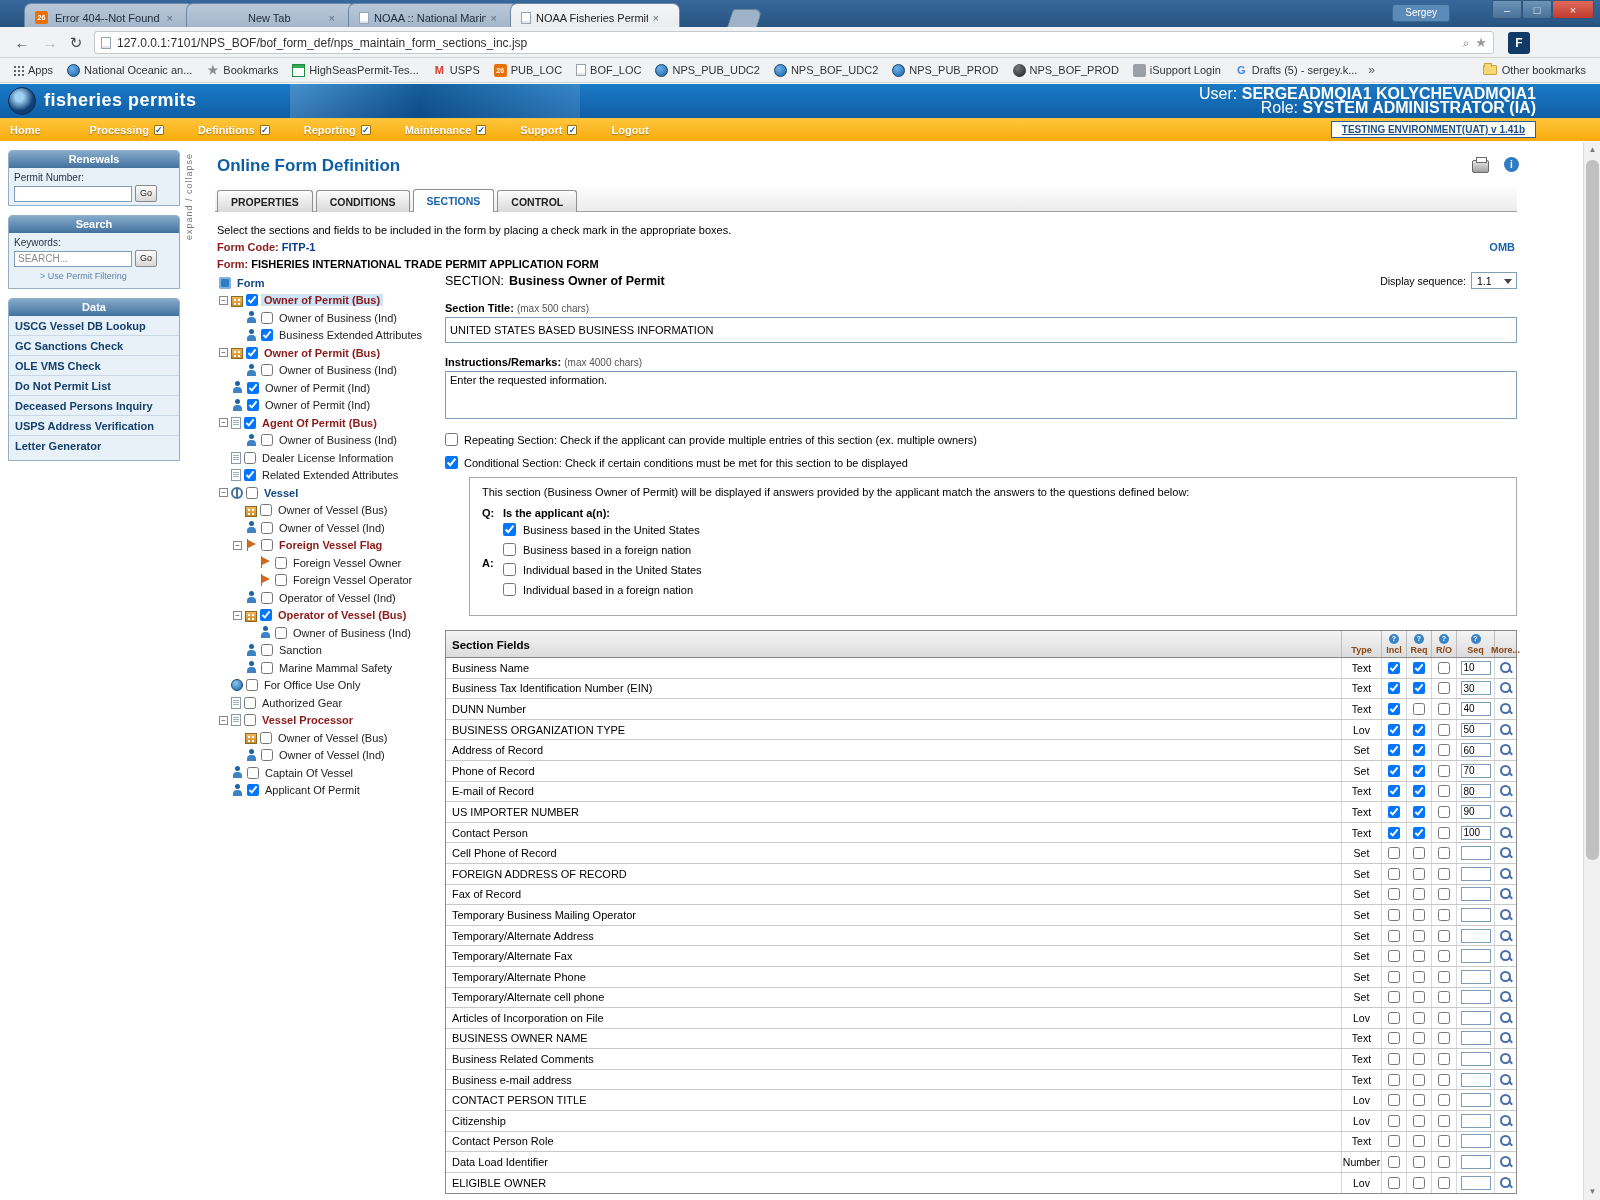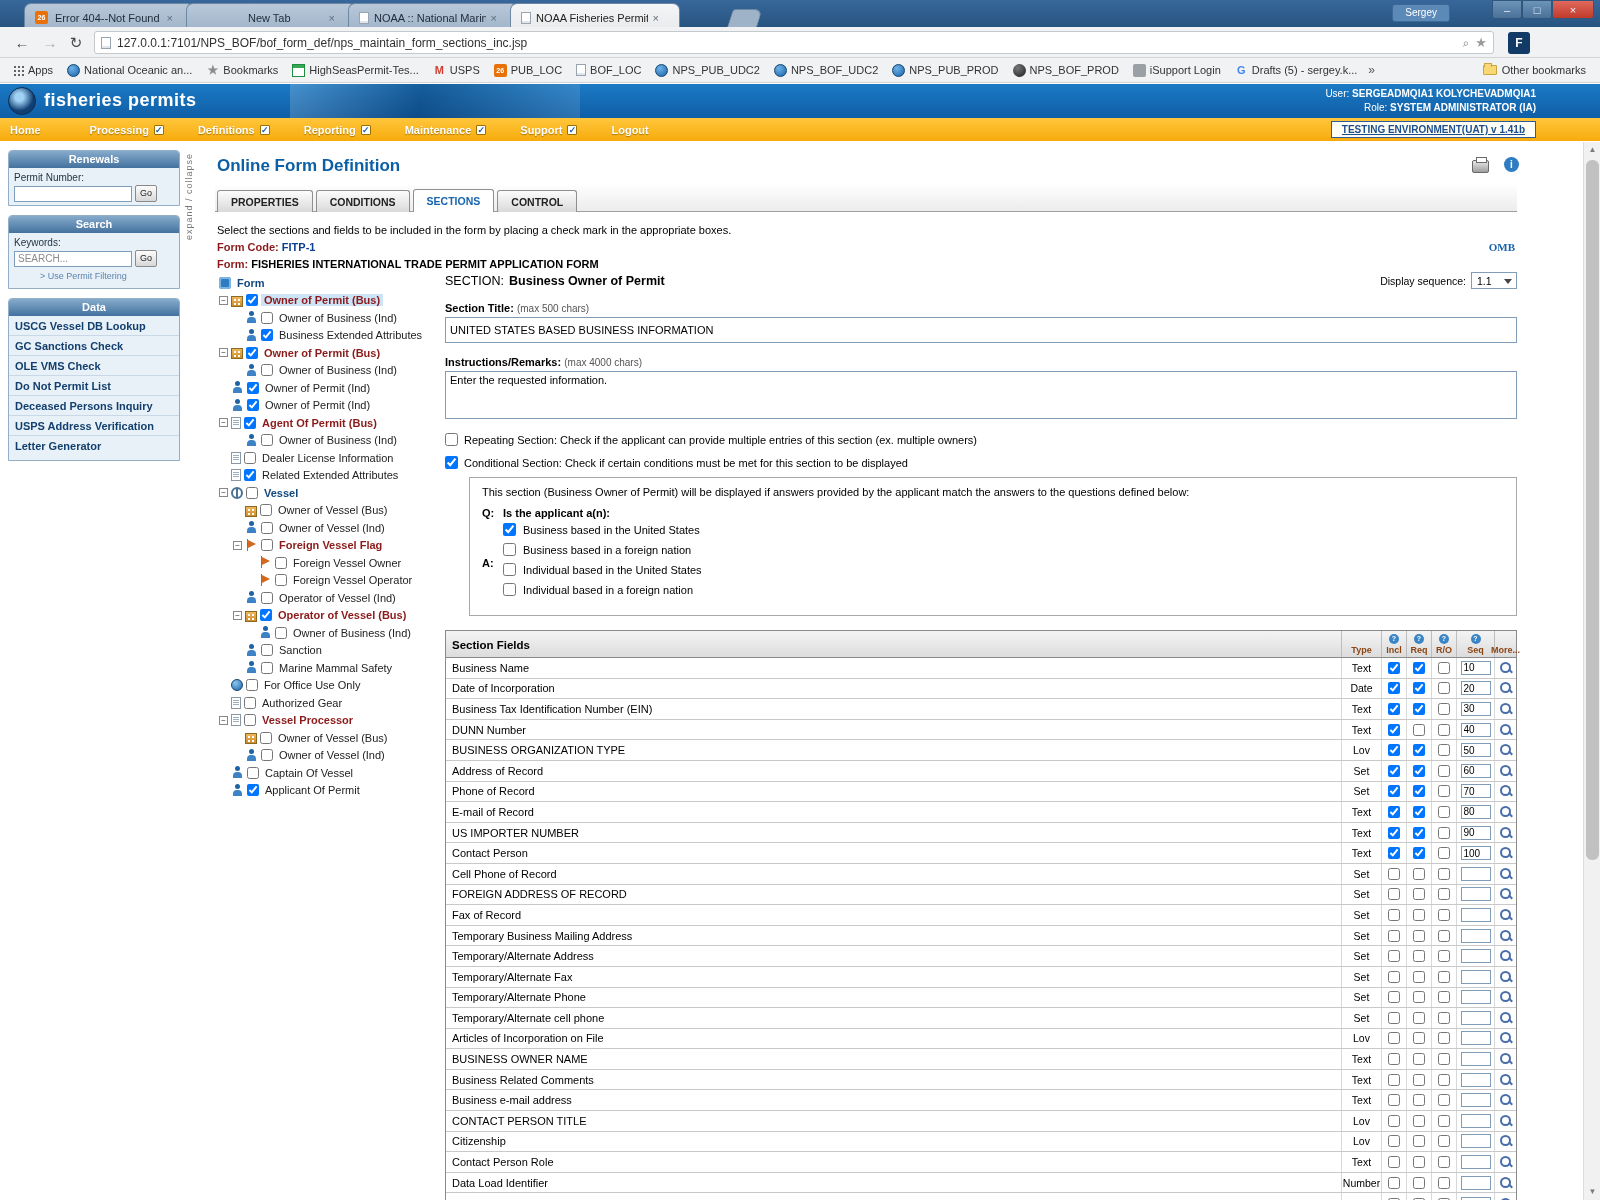--- a/index.html
+++ b/index.html
@@ -65,21 +65,21 @@
   .folder-ic { width:14px; height:10px; background:#f8d775; border:1px solid #caa53d; border-radius:1px; position:relative; }
   .folder-ic::before { content:""; position:absolute; left:0; top:-3px; width:6px; height:3px; background:#f8d775; border:1px solid #caa53d; border-bottom:none; border-radius:1px 1px 0 0; }
 
   
   #appheader { position:absolute; left:0; top:84px; width:1600px; height:34px; background:linear-gradient(#1b7ac4,#0f5ea6); }
   #appheader .art { position:absolute; left:290px; top:0; width:290px; height:34px;
     background:linear-gradient(100deg, rgba(255,255,255,.18), rgba(10,40,80,.35) 45%, rgba(255,255,255,.12)); }
   .noaa-logo { position:absolute; left:8px; top:3px; width:28px; height:28px; border-radius:50%;
     background:radial-gradient(circle at 40% 35%, #9fd2f4 18%, #123f73 60%); border:1px solid #0a2c52; }
   .brand { position:absolute; left:44px; top:6px; color:#fff; font-size:18px; font-weight:bold; letter-spacing:.5px; }
-  .userbox { position:absolute; right:64px; top:3px; text-align:right; color:#fff; font-size:10px; line-height:14px; }
+  .userbox { position:absolute; right:64px; top:3px; text-align:right; color:#fff; font-size:16px; line-height:14px; }
   .userbox b { font-weight:bold; }
 
   
   #mainnav { position:absolute; left:0; top:118px; width:1600px; height:23px; background:linear-gradient(#ffc63c,#f7ab0c);
     display:flex; align-items:center; padding-left:10px; gap:34px; }
   .nav-item { display:flex; align-items:center; gap:5px; color:#fff; font-weight:bold; font-size:11px;
     text-shadow:0 1px 1px #a87700; }
   .nav-check { width:10px; height:10px; background:#fff; border:1px solid #9a7100; border-radius:1px;
     color:#1a5fa8; font-size:9px; line-height:9px; text-align:center; text-shadow:none; }
   .nav-check::after { content:"✓"; }
@@ -118,21 +118,21 @@
     display:flex; align-items:flex-end; gap:3px; padding-left:2px;
     background:linear-gradient(#fdfdfd,#ececec); }
   .ftab { padding:5px 13px 4px; font-size:10.5px; font-weight:bold; color:#222; background:linear-gradient(#fcfcfc,#d9d9d9);
     border:1px solid #8f8f8f; border-bottom:none; border-radius:3px 3px 0 0; position:relative; top:1px; }
   .ftab.active { background:#fff; color:#1763ae; padding-bottom:5px; }
 
   #intro-line { position:absolute; left:20px; top:82px; font-size:11px; color:#000; }
   #formcode-line { position:absolute; left:20px; right:32px; top:99px; font-size:11px; }
   .maroon { color:#8b1a1a; font-weight:bold; }
   .codeval { color:#0b3d91; font-weight:bold; }
-  #omb { float:right; color:#1763ae; font-weight:bold;font-family:Liberation Serif, serif; }
+  #omb { float:right; color:#1763ae; font-weight:bold; }
   #form-line { position:absolute; left:20px; top:116px; font-size:11px; }
   #form-line .fname { font-weight:bold; color:#000; }
 
   
   #tree { position:absolute; left:22px; top:132px; width:224px; bottom:0; font-size:11px; color:#222; overflow:hidden; }
   .tree-row { display:flex; align-items:center; height:17.5px; white-space:nowrap; }
   .t-indent { flex:0 0 auto; height:1px; }
   .exp-box { flex:0 0 auto; width:9px; height:9px; border:1px solid #888; background:#fff; margin-right:3px;
     font-size:8px; line-height:7px; text-align:center; color:#333; }
   .ticon { flex:0 0 auto; width:13px; height:13px; margin-right:3px; position:relative; display:inline-block; }
@@ -864,39 +864,20 @@
                 <input type="checkbox" style="">
               </div>
               <div class="ft-cell w-seq">
                 <input type="text" class="seq-input" value="10" style="">
               </div>
               <div class="ft-cell w-more">
                 <span class="mag"></span>
               </div>
             </div>
 
-            <div class="ft-row">
-              <div class="ft-name">Date of Incorporation</div>
-              <div class="ft-cell ft-type w-type">Date</div>
-              <div class="ft-cell w-chk">
-                <input type="checkbox" checked="" style="">
-              </div>
-              <div class="ft-cell w-chk">
-                <input type="checkbox" checked="" style="">
-              </div>
-              <div class="ft-cell w-chk">
-                <input type="checkbox" style="">
-              </div>
-              <div class="ft-cell w-seq">
-                <input type="text" class="seq-input" value="20" style="">
-              </div>
-              <div class="ft-cell w-more">
-                <span class="mag"></span>
-              </div>
-            </div>
 
             <div class="ft-row">
               <div class="ft-name">Business Tax Identification Number (EIN)</div>
               <div class="ft-cell ft-type w-type">Text</div>
               <div class="ft-cell w-chk">
                 <input type="checkbox" checked="" style="">
               </div>
               <div class="ft-cell w-chk">
                 <input type="checkbox" checked="" style="">
               </div>
@@ -1105,21 +1086,21 @@
               </div>
               <div class="ft-cell w-seq">
                 <input type="text" class="seq-input" value="" style="">
               </div>
               <div class="ft-cell w-more">
                 <span class="mag"></span>
               </div>
             </div>
 
             <div class="ft-row">
-              <div class="ft-name">Temporary Business Mailing Address</div>
+              <div class="ft-name">Temporary Business Mailing Operator</div>
               <div class="ft-cell ft-type w-type">Set</div>
               <div class="ft-cell w-chk">
                 <input type="checkbox" style="">
               </div>
               <div class="ft-cell w-chk">
                 <input type="checkbox" style="">
               </div>
               <div class="ft-cell w-chk">
                 <input type="checkbox" style="">
               </div>

